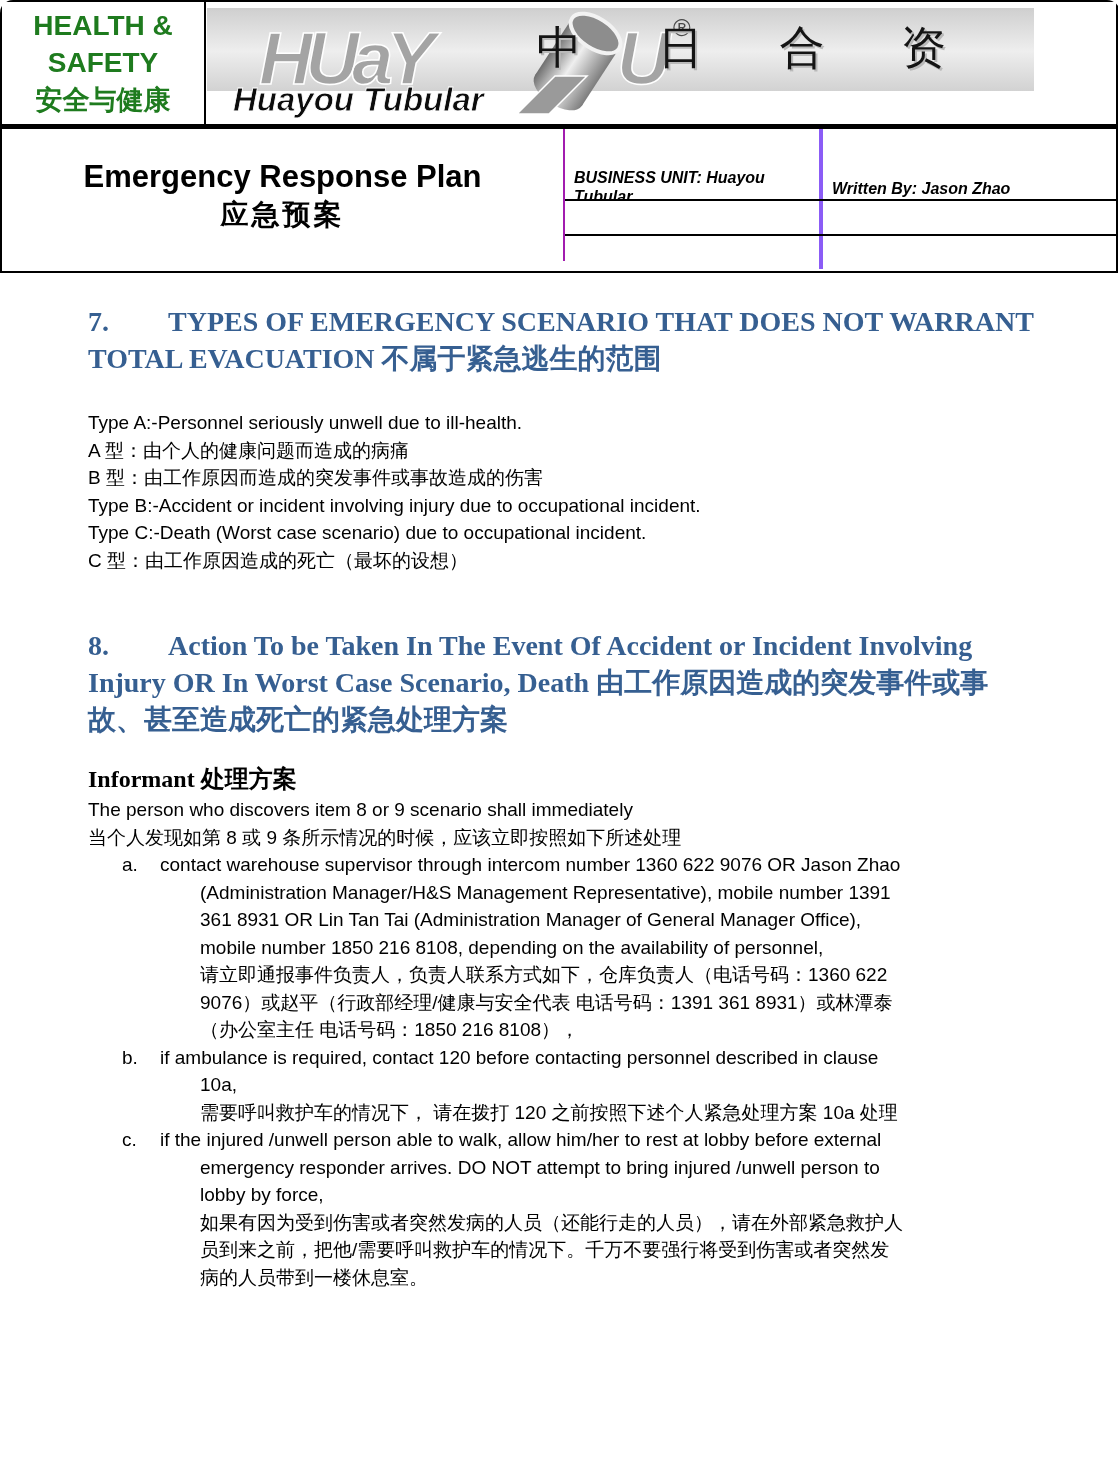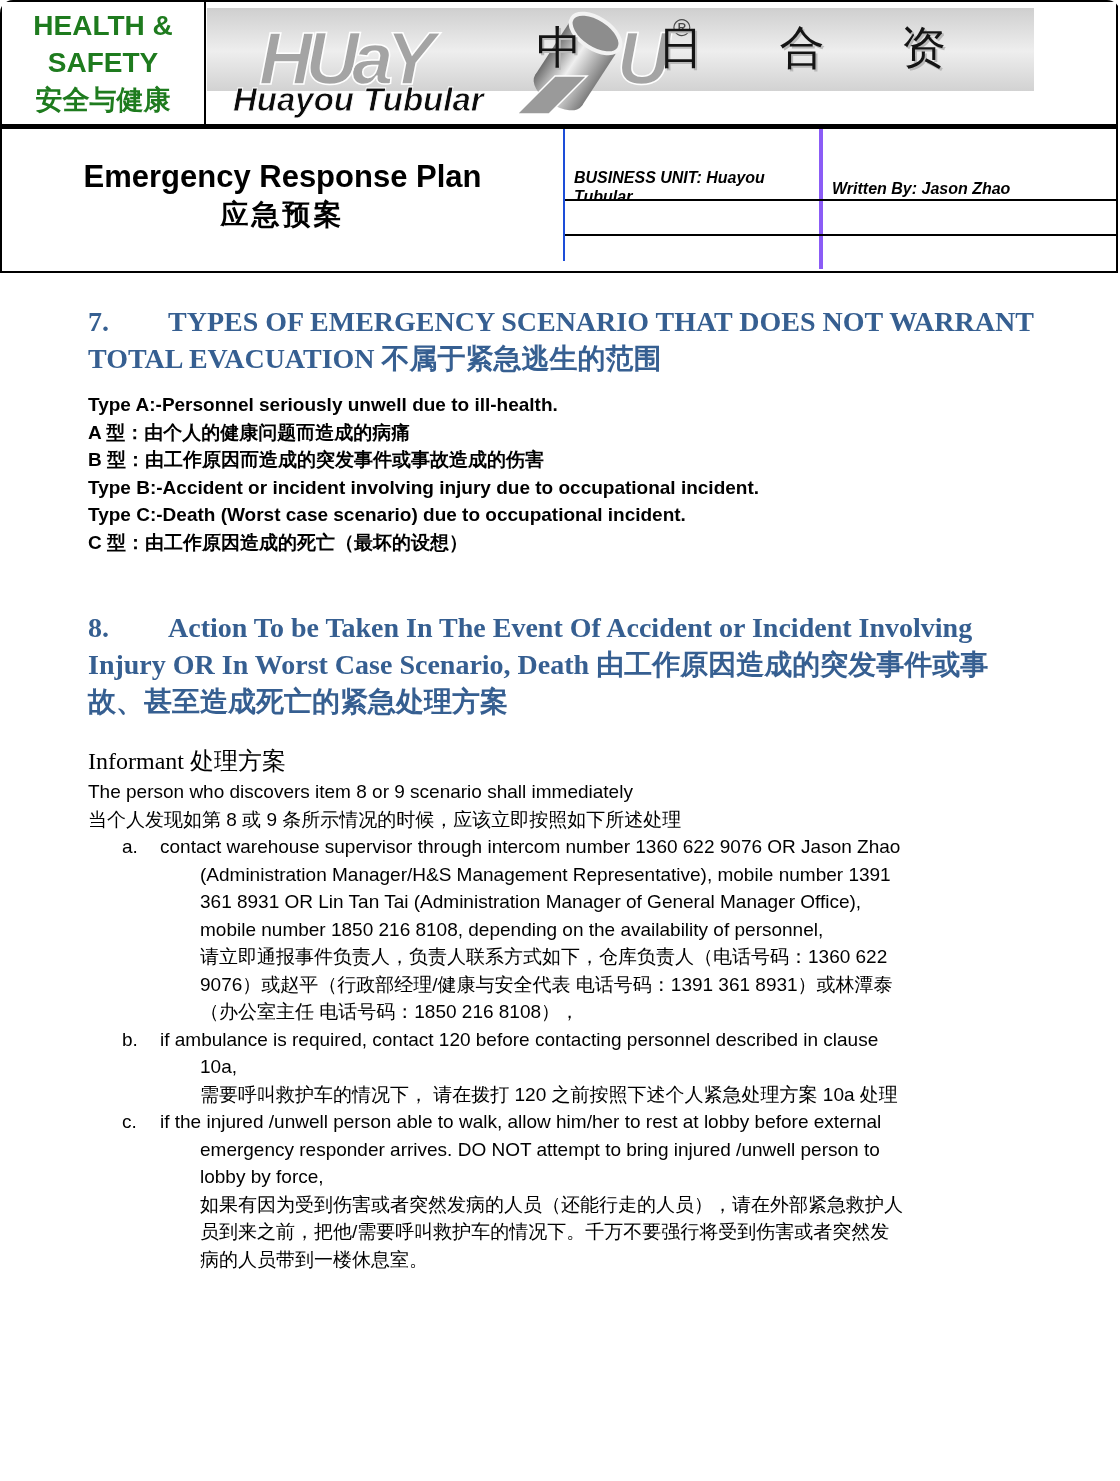--- a/index.html
+++ b/index.html
@@ -31,21 +31,21 @@
   .jv-text {
     position:absolute; right:56px; top:50%; transform:translateY(-54%);
     font-size:45px; font-weight:normal; color:#141414; letter-spacing:32px;
     text-shadow:2px 2px 0 #b9b9b9; white-space:nowrap;
     font-family:"Liberation Sans", sans-serif;
   }
   .thick-rule { position:absolute; left:0; top:122px; width:100%; height:5px; background:#000; }
 
   .title-cell {
     position:absolute; left:0; top:127px; width:563px; height:132px;
-    border-right:2px solid #1d4ed8;
+    border-right:2px solid #a21caf;
     display:flex; flex-direction:column; align-items:center; justify-content:center;
   }
   .title-en { font-size:31px; font-weight:bold; line-height:40px; }
   .title-cn { font-size:28px; font-weight:bold; line-height:36px; letter-spacing:3px; }
 
   .meta-grid { position:absolute; left:563px; top:127px; width:553px; height:142px; }
   .meta-row { display:flex; border-bottom:2px solid #000; }
   .meta-row:last-child { border-bottom:none; }
   .meta-cell { padding:3px 0 0 9px; white-space:pre-wrap; overflow:hidden; }
   .mc-left  { width:258px; border-right:4px solid #8b5cf6; }
@@ -60,25 +60,25 @@
     font-family:Liberation Serif, serif; font-weight:bold;
     color:#365F91; font-size:28px; line-height:37px;
   }
   .h-line { white-space:nowrap; }
   .h-num { display:inline-block; width:80px; }
   .h7 { margin-top:30px; }
   .h8 { margin-top:53px; }
 
   .body-text { font-size:19px; line-height:27.5px; }
   .b-line { white-space:nowrap; }
-  .types { margin-top:14px;font-weight:bold; }
+  .types { margin-top:32px; }
 
   .informant { margin-top:24px; }
   .informant-h {
-    font-family:"Liberation Serif", serif; font-weight:normal;
+    font-family:"Liberation Serif", serif; font-weight:bold;
     font-size:24px; line-height:34px; color:#000; white-space:nowrap;
   }
 
   .list { }
   .li-first { white-space:nowrap; padding-left:34px; }
   .li-marker { display:inline-block; width:38px; }
   .li-cont { white-space:nowrap; padding-left:112px; }
 </style>
 </head>
 <body>

